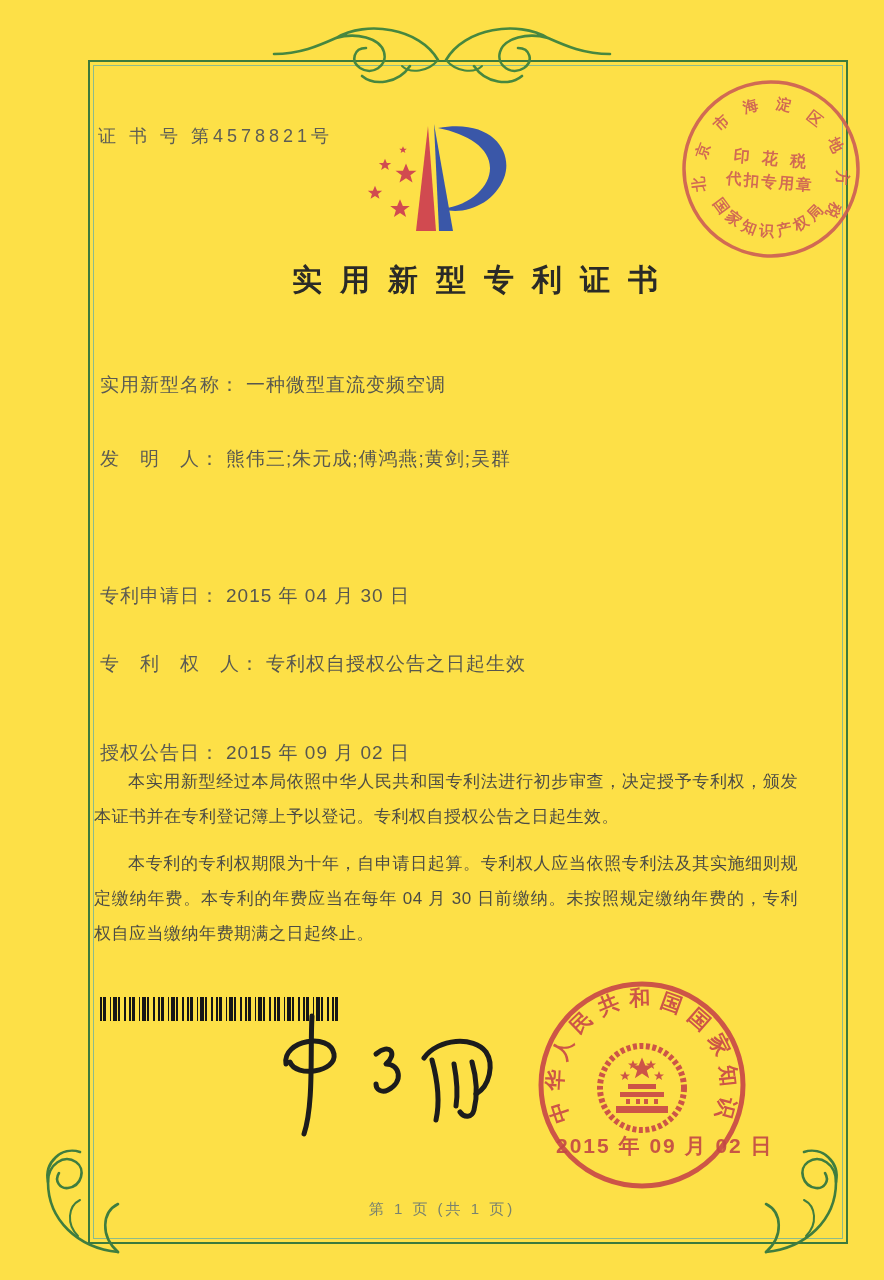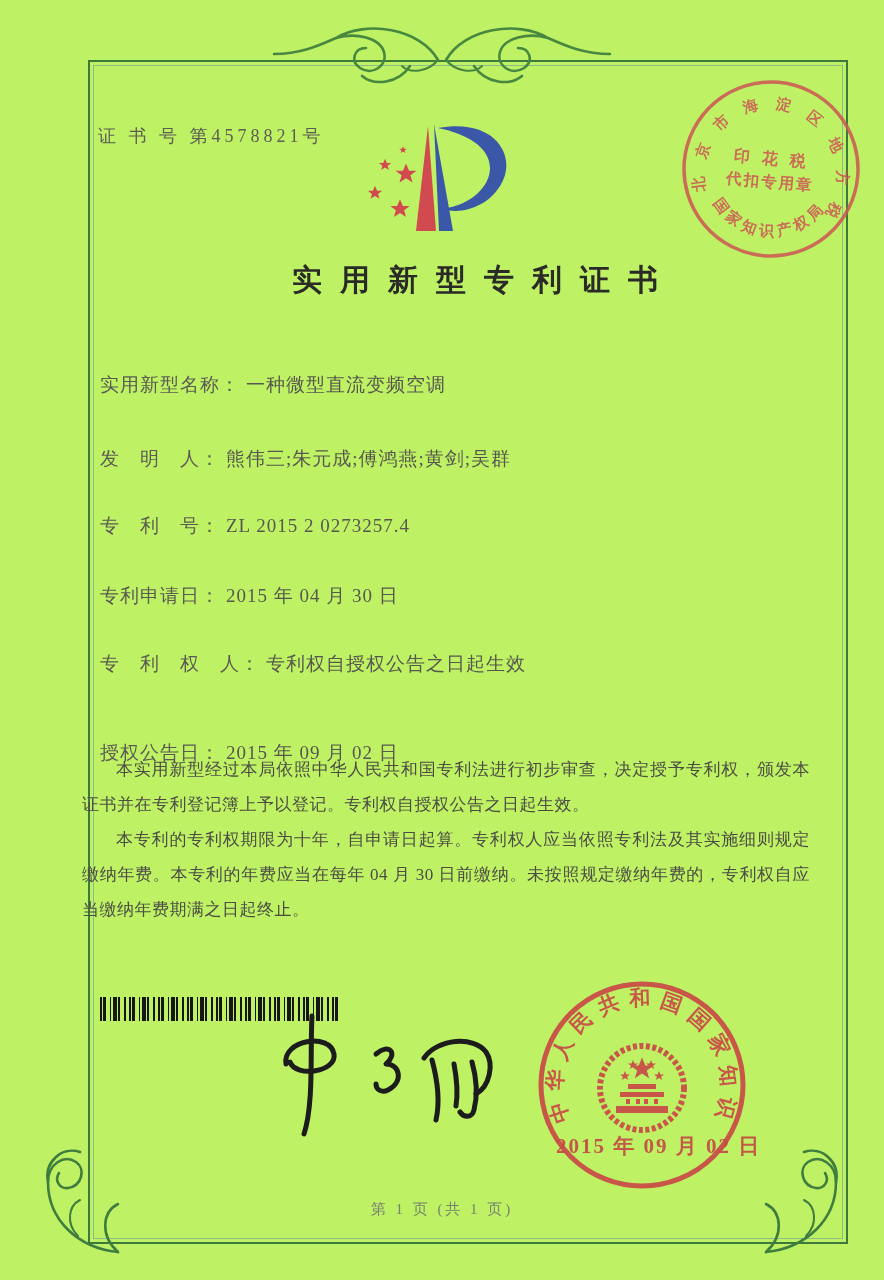--- a/index.html
+++ b/index.html
@@ -1,19 +1,19 @@
 <!DOCTYPE html>
 <html><head>
 <meta charset="utf-8">
 <style>
   html,body{margin:0;padding:0;background:#e8e8e4;}
   .page{
     position:relative; width:884px; height:1280px; margin:0 auto;
-    background:#bef264; overflow:hidden;
-    font-family:Liberation Serif, serif;
+    background:#fde047; overflow:hidden;
+    font-family:Liberation Sans, sans-serif;
   }
   
   .frame{position:absolute; left:88px; top:60px; width:756px; height:1180px;
     border:2px solid #3c7a3c;}
   .frame-inner{position:absolute; left:3px; top:3px; right:3px; bottom:3px;
     border:1px solid #8cbb8c;}
   .ornament{position:absolute; pointer-events:none;}
   .orn-top{left:270px; top:14px; width:344px; height:92px;}
   .orn-bl{left:14px; top:1148px; width:124px; height:116px;}
   .orn-br{left:746px; top:1148px; width:124px; height:116px;}
@@ -29,21 +29,21 @@
     transform:rotate(5deg); opacity:.88;}
   .seal{position:absolute; left:533px; top:976px; width:218px; height:218px; opacity:.92;}
   .seal-date{position:absolute; left:556px; top:1132px; font-size:21px;
     letter-spacing:2px; color:#c34844; font-weight:600; opacity:.9;}
   
   .field{position:absolute; left:100px; font-size:19px; color:#5b5b53;
     letter-spacing:1px; white-space:nowrap;}
   .field .val{margin-left:6px; color:#57574f;}
   
   .body-text{position:absolute; left:82px; top:752px; width:728px;}
-  .body-text p{margin:0; text-indent:2em; font-size:17px; line-height:35px;
+  .body-text p{margin:12px; text-indent:2em; font-size:17px; line-height:35px;
     text-align:justify; color:#4c4c45; letter-spacing:0.5px;}
   
   .barcode{position:absolute; left:100px; top:997px; width:240px; height:24px;
     background:repeating-linear-gradient(90deg,
       #161616 0 2px, transparent 2px 3px,
       #161616 3px 6px, transparent 6px 10px,
       #161616 10px 11px, transparent 11px 13px,
       #161616 13px 17px, transparent 17px 18px,
       #161616 18px 20px, transparent 20px 24px,
       #161616 24px 26px, transparent 26px 29px);}
@@ -136,23 +136,20 @@
   </svg>
 
   <div class="title">实用新型专利证书</div>
 
   <div class="field" style="top:446px">
     <span class="lbl">发　明　人：</span><span class="val">熊伟三;朱元成;傅鸿燕;黄剑;吴群</span>
   </div>
   <div class="field" style="top:372px">
     <span class="lbl">实用新型名称：</span><span class="val">一种微型直流变频空调</span>
   </div>
-  <div class="field" style="top:513px">
-    <span class="lbl">专　利　号：</span><span class="val">ZL 2015 2 0273257.4</span>
-  </div>
   <div class="field" style="top:583px">
     <span class="lbl">专利申请日：</span><span class="val">2015 年 04 月 30 日</span>
   </div>
   <div class="field" style="top:651px">
     <span class="lbl">专　利　权　人：</span><span class="val">专利权自授权公告之日起生效</span>
   </div>
   <div class="field" style="top:740px">
     <span class="lbl">授权公告日：</span><span class="val">2015 年 09 月 02 日</span>
   </div>
 

